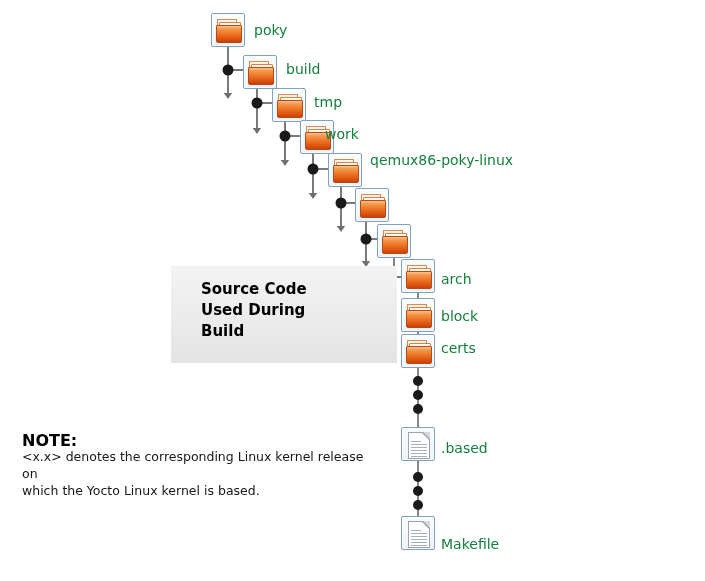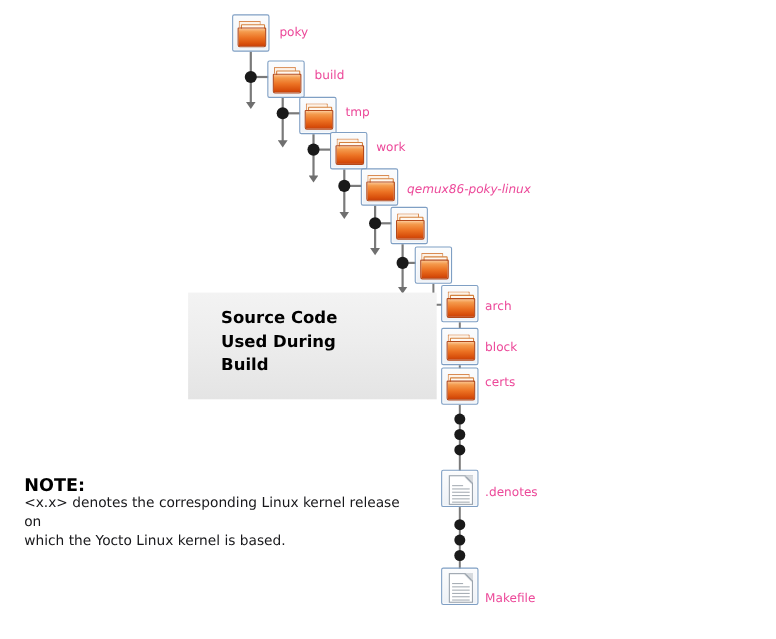--- a/index.html
+++ b/index.html
@@ -130,23 +130,23 @@
     display: block;
     height: 1px;
     background: #a8afb6;
     margin-bottom: 2px;
   }
   .file .lines i.short { width: 10px; }
 
   
   .label {
     position: absolute;
-    font-size: 11px;
+    font-size: 14px;
     line-height: 16px;
-    color: #ec4899;
+    color: #15803d;
     white-space: nowrap;
   }
 
   
   .callout {
     position: absolute;
     left: 125px;
     top: 266px;
     width: 226px;
     height: 97px;
@@ -275,32 +275,32 @@
 
   <div class="node" style="left:300px; top:120px;">
     <div class="icon-frame">
       <div class="folder">
           <div class="back-sheet"></div>
           <div class="mid-sheet"></div>
           <div class="body"></div>
         </div>
     </div>
   </div>
-  <div class="label" style="left:342px; top:126px;">work</div>
+  <div class="label" style="left:325px; top:126px;">work</div>
 
   <div class="node" style="left:328px; top:153px;">
     <div class="icon-frame">
       <div class="folder">
           <div class="back-sheet"></div>
           <div class="mid-sheet"></div>
           <div class="body"></div>
         </div>
     </div>
   </div>
-  <div class="label" style="left:370px; top:164px;font-style:italic;">qemux86-poky-linux</div>
+  <div class="label" style="left:370px; top:152px;">qemux86-poky-linux</div>
 
   <div class="node" style="left:355px; top:188px;">
     <div class="icon-frame">
       <div class="folder">
           <div class="back-sheet"></div>
           <div class="mid-sheet"></div>
           <div class="body"></div>
         </div>
     </div>
   </div>
@@ -357,21 +357,21 @@
             <i class="short"></i>
             <i></i>
             <i></i>
             <i></i>
             <i></i>
             <i></i>
           </div>
       </div>
     </div>
   </div>
-  <div class="label" style="left:441px; top:440px;">.denotes</div>
+  <div class="label" style="left:441px; top:440px;">.based</div>
 
   <div class="node" style="left:401px; top:516px;">
     <div class="icon-frame">
       <div class="file">
         <div class="page"></div>
         <div class="fold"></div>
         <div class="lines">
             <i class="short"></i>
             <i></i>
             <i></i>

